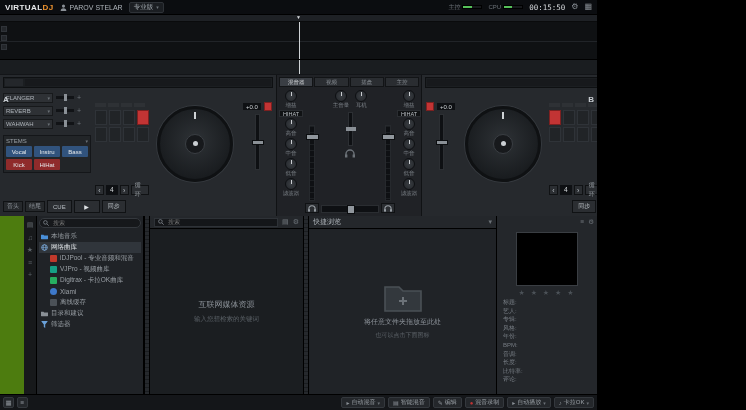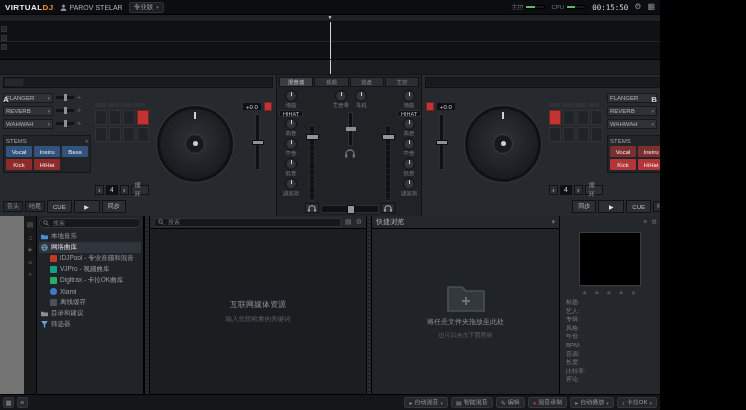--- a/index.html
+++ b/index.html
@@ -1,16 +1,16 @@
 <!DOCTYPE html>
 <html style="--logo-orange: #f0942f; --meter-green: #56c15a; --pad-red: #c23434; --stem-red: #8f2b2b;"><head>
 <meta charset="utf-8">
 <style>
   html,body{margin:0;padding:0;background:#000;}
-  .app{position:relative;width:660px;height:410px;overflow:hidden;background:#202327;
+  .app{position:relative;width:597px;height:410px;overflow:hidden;background:#202327;
        font-family:"Liberation Sans",sans-serif;color:#9aa0a6;-webkit-font-smoothing:antialiased;}
   .app *{box-sizing:border-box;}
 
   
   .topbar{position:absolute;top:0;left:0;right:0;height:15px;background:#0b0d10;border-bottom:1px solid #000;
           display:flex;align-items:center;gap:6px;padding:0 5px;font-size:7px;}
   .logo{font-weight:bold;font-size:8px;color:#e8eaec;letter-spacing:.4px;}
   .logo em{font-style:normal;color:var(--logo-orange,#f0942f);}
   .userchip{display:flex;align-items:center;gap:3px;color:#aeb4ba;}
   .dropbox{display:flex;align-items:center;gap:3px;background:#1b1e22;border:1px solid #2e3237;height:11px;
@@ -118,21 +118,21 @@
   .knob-row{display:flex;gap:6px;}
   .c-fader{width:5px;height:34px;background:#0e1013;border:1px solid #2c2f33;position:relative;}
   .c-fader b{position:absolute;left:-3px;top:14px;width:10px;height:4px;background:#8a9096;}
   .xfader{margin-top:auto;width:58px;height:8px;background:#0e1013;border:1px solid #2a2d31;position:relative;margin-bottom:1px;}
   .xhandle{position:absolute;left:25px;top:-1px;width:8px;height:9px;background:#90969c;border:1px solid #0c0e10;}
 
   .deck-letter{position:absolute;top:95px;font-size:8px;font-weight:bold;color:#c7ccd1;z-index:5;}
   .deck-letter.a{left:3px;} .deck-letter.b{right:3px;}
 
   
-  .browser{position:absolute;top:216px;left:0;right:0;bottom:16px;display:flex;background:#737373;padding-left:24px;}
+  .browser{position:absolute;top:216px;left:0;right:0;bottom:16px;display:flex;background:#4d7c0f;padding-left:24px;}
   .shortcuts{width:13px;background:#17191b;border-right:1px solid #000;display:flex;flex-direction:column;
              align-items:center;gap:5px;padding-top:5px;font-size:7px;color:#5c6268;}
   .sidebar{width:107px;background:#202327;border-right:1px solid #000;display:flex;flex-direction:column;padding:2px;}
   .s-search{height:10px;background:#16181b;border:1px solid #34383d;border-radius:5px;display:flex;
             align-items:center;gap:2px;padding:0 3px;margin-bottom:3px;}
   .s-search input{flex:1;min-width:0;background:transparent;border:none;outline:none;color:#aeb4ba;
                   font-size:6px;font-family:inherit;}
   .tree{flex:1;overflow:hidden;}
   .trow{height:11px;display:flex;align-items:center;gap:3px;font-size:6.5px;color:#9aa0a6;padding:0 2px;
         white-space:nowrap;overflow:hidden;}

